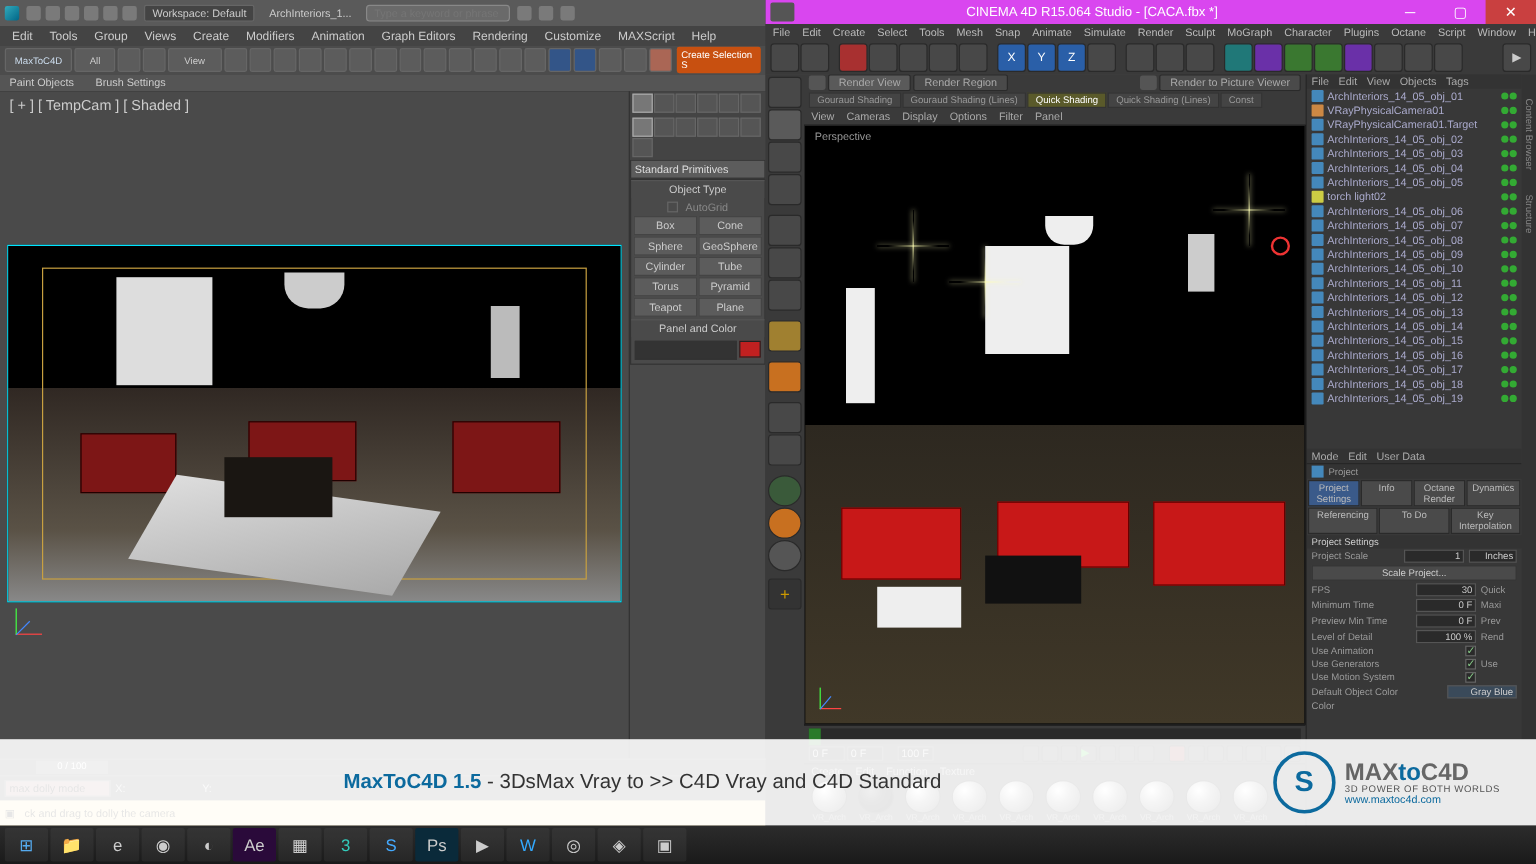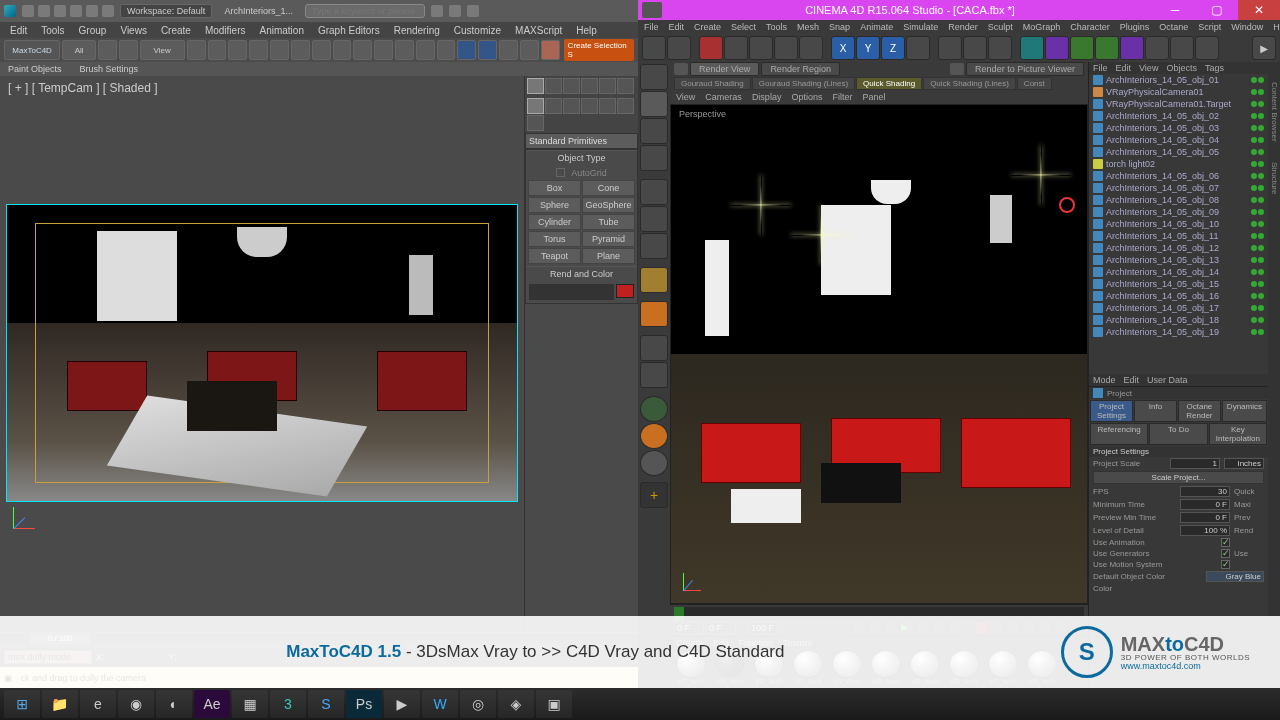--- a/index.html
+++ b/index.html
@@ -259,21 +259,21 @@
               <div class="cp-btn">Cone</div>
               <div class="cp-btn">Sphere</div>
               <div class="cp-btn">GeoSphere</div>
               <div class="cp-btn">Cylinder</div>
               <div class="cp-btn">Tube</div>
               <div class="cp-btn">Torus</div>
               <div class="cp-btn">Pyramid</div>
               <div class="cp-btn">Teapot</div>
               <div class="cp-btn">Plane</div>
             </div>
-          <div class="cp-header">Rend and Color</div>
+          <div class="cp-header">Panel and Color</div>
           <div style="display:flex;gap:2px;padding:3px;">
             <input class="cp-dropdown" style="flex: 1 1 0%; background: rgb(51, 51, 51);">
             <div class="swatch"></div>
           </div>
         </div>
       </div>
     </div>
     <div class="max-timeline">
       <div class="time-slider">0 / 100</div>
     </div>

